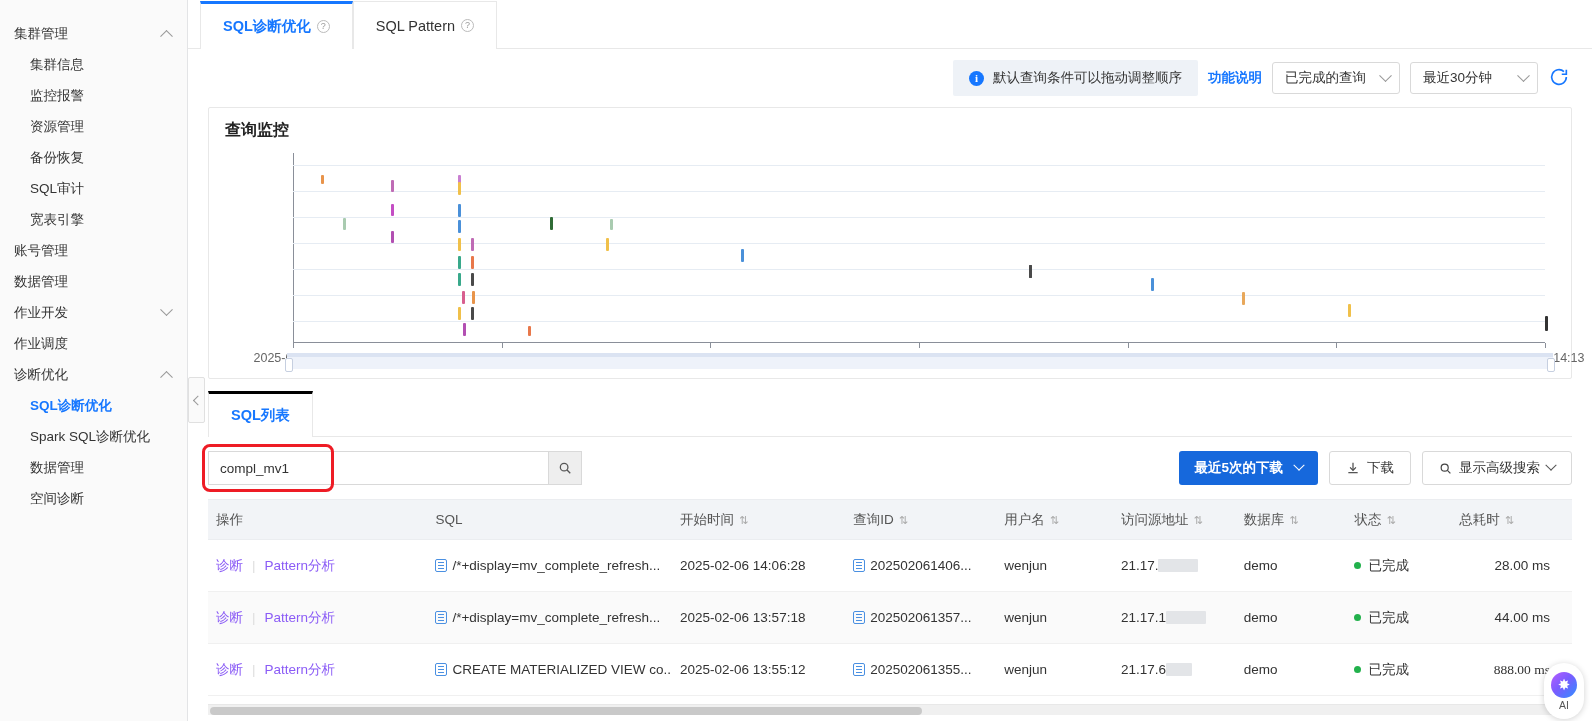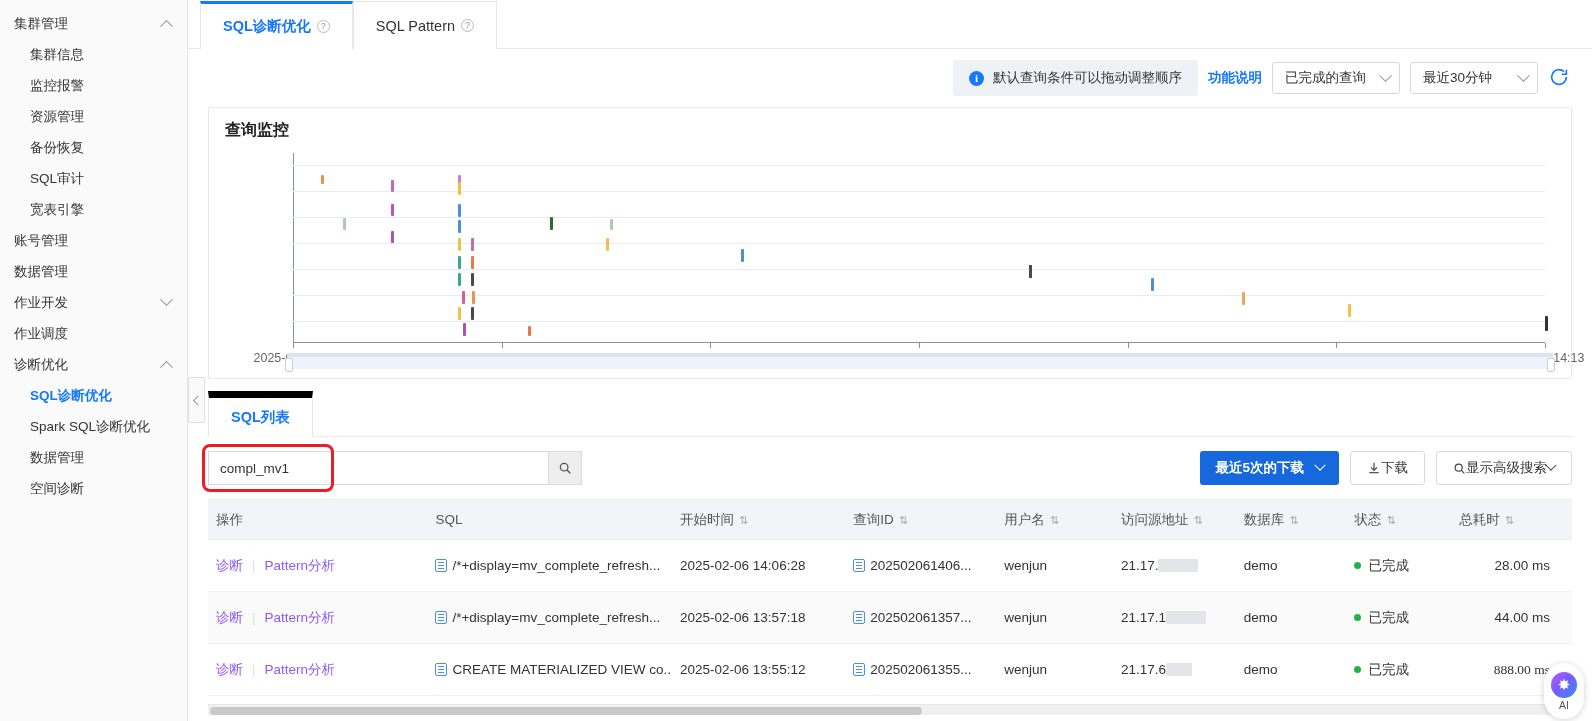--- a/index.html
+++ b/index.html
@@ -8,21 +8,21 @@
     font-family: "Liberation Sans", "DejaVu Sans", sans-serif;
     background: #ffffff; color: #333;
     overflow: hidden;
   }
   .app { display: flex; width: 1592px; height: 721px; position: relative; }
 
   
   .sidebar {
     width: 188px; height: 721px; background: #fafafa;
     border-right: 1px solid #e3e4e6;
-    padding-top: 8px; position: relative; flex: 0 0 188px;
+    padding-top: 18px; position: relative; flex: 0 0 188px;
   }
   .nav-group-hd {
     display: flex; align-items: center; justify-content: space-between;
     padding: 0 16px 0 14px; height: 31px;
     font-size: 13.5px; color: #333; cursor: pointer;
   }
   .nav-item {
     display: block; padding: 0 14px 0 30px; height: 31px; line-height: 31px;
     font-size: 13.5px; color: #333; cursor: pointer; white-space: nowrap;
   }
@@ -100,21 +100,21 @@
   }
   .brush-handle { position:absolute; top:1px; width:8px; height:14px;
                   background:#fff; border:1px solid #c6cfe0; border-radius:2px; }
 
   
   .lower { margin: 12px 20px 0 20px; position: relative; }
   .lower-tabbar { display:flex; align-items:flex-end; height:46px; border-bottom:1px solid #e8e8e8; }
   .ltab {
     height:46px; padding:10px 22px; display:flex; align-items:center;
     font-size:14.5px; color:#1677ff; font-weight:bold; cursor:pointer;
-    border:1px solid #e8e8e8; border-bottom:none; border-top:7px solid #000000;
+    border:1px solid #e8e8e8; border-bottom:none; border-top:3px solid #000000;
     background:#fff; margin-bottom:-1px;
   }
   .collapse-handle {
     position:absolute; left:-20px; top:-14px; width:17px; height:46px;
     background:#fafafa; border:1px solid #e0e0e0; border-radius:2px;
     display:flex; align-items:center; justify-content:center; cursor:pointer;
   }
   .collapse-handle i { width:7px; height:7px; border-left:1.4px solid #999;
                        border-bottom:1.4px solid #999; transform:rotate(45deg) translate(1px,-1px);}
 
@@ -133,21 +133,21 @@
     position:absolute; left:-6px; top:-7px; width:132px; height:48px;
     border:3px solid #ee1c25; border-radius:8px; pointer-events:none;
   }
   .right-btns { margin-left:auto; display:flex; align-items:center; gap:11px; }
   .btn-primary {
     height:34px; background:#1668dc; color:#fff; font-size:13.5px; font-weight:bold;
     display:flex; align-items:center; gap:12px; padding:0 15px; border-radius:3px; cursor:pointer;
   }
   .btn-default {
     height:34px; background:#fff; border:1px solid #d9d9d9; color:#333; font-size:13.5px;
-    display:flex; align-items:center; gap:0; padding:0 16px; border-radius:3px; cursor:pointer;
+    display:flex; align-items:center; gap:7px; padding:0 16px; border-radius:3px; cursor:pointer;
   }
   .cv-w { width:8px; height:8px; border-right:1.4px solid #fff; border-bottom:1.4px solid #fff;
           transform:rotate(45deg) translate(-2px,-2px); }
   .cv-d { width:8px; height:8px; border-right:1.4px solid #555; border-bottom:1.4px solid #555;
           transform:rotate(45deg) translate(-2px,-2px); }
 
   
   table.sqltable { width:100%; border-collapse:collapse; table-layout:fixed; }
   table.sqltable thead th {
     background:#f2f4f7; height:40px; font-size:13.5px; font-weight:normal; color:#555;

